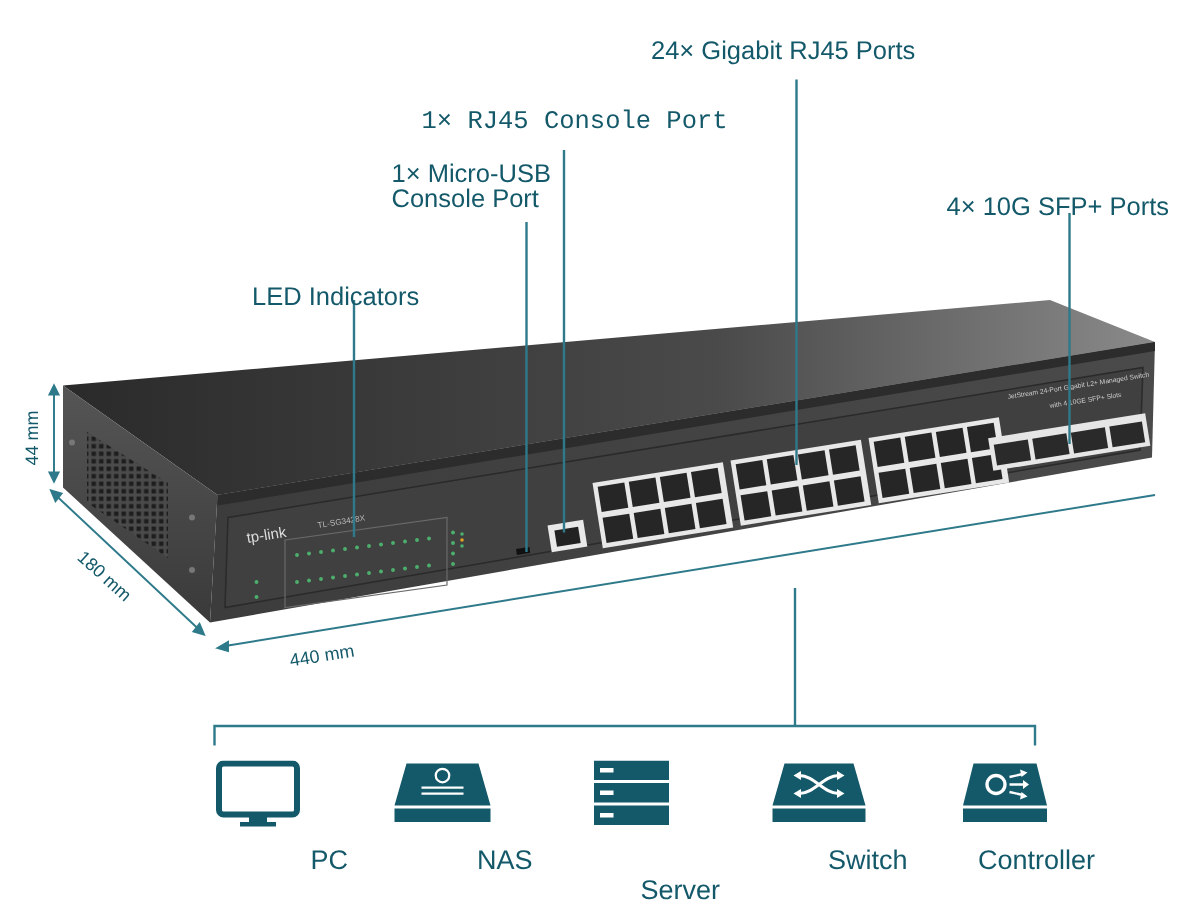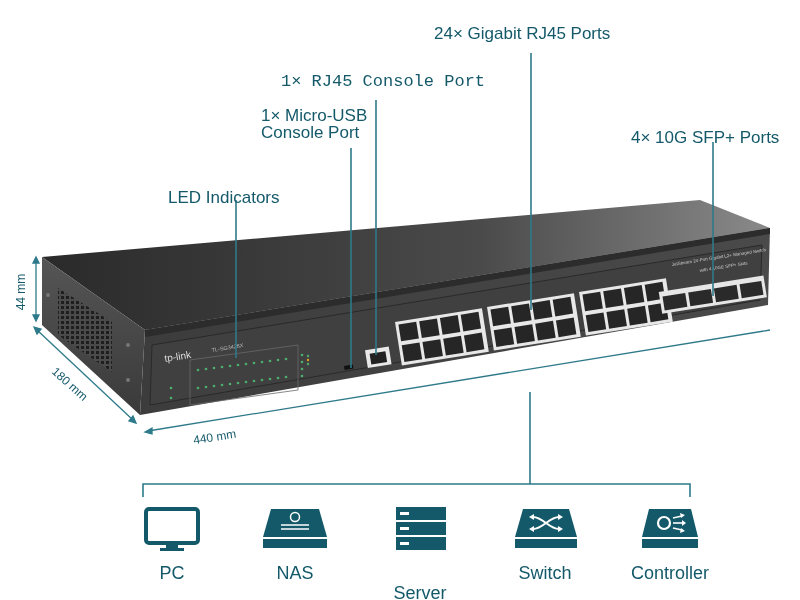--- a/index.html
+++ b/index.html
@@ -1,19 +1,19 @@
 <!DOCTYPE html>
 <html><head>
 <meta charset="utf-8">
 <style>
   html,body{margin:0;padding:0;background:#fff;}
   body{width:800px;height:600px;position:relative;overflow:hidden;font-family:"Liberation Sans","DejaVu Sans",sans-serif;}
   .label{position:absolute;color:#14596a;font-size:17px;line-height:17px;white-space:nowrap;}
   .dim{position:absolute;color:#14596a;font-size:12px;white-space:nowrap;}
-  .device-label{position:absolute;color:#14596a;font-size:18px;text-align:center;width:120px;}
+  .device-label{position:absolute;color:#14596a;font-size:18px;text-align:right;width:120px;}
   svg{position:absolute;left:0;top:0;}
   .icon{position:absolute;}
 </style>
 </head>
 <body>
 
 <svg width="800" height="600" viewBox="0 0 800 600">
   <defs>
     <linearGradient id="topg" x1="0" y1="0" x2="1" y2="0">
       <stop offset="0" stop-color="#2a2a2a"></stop>

